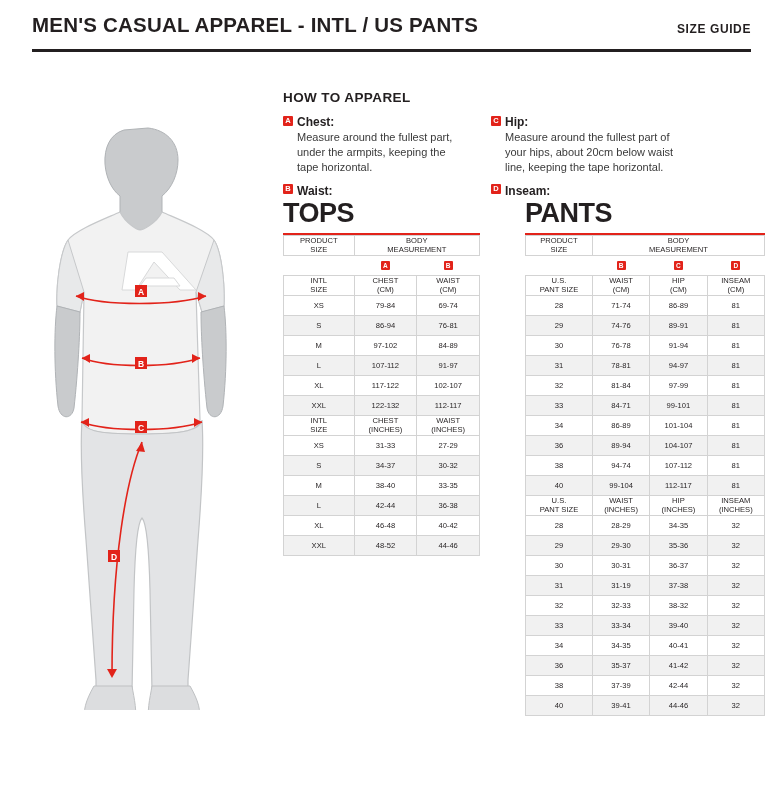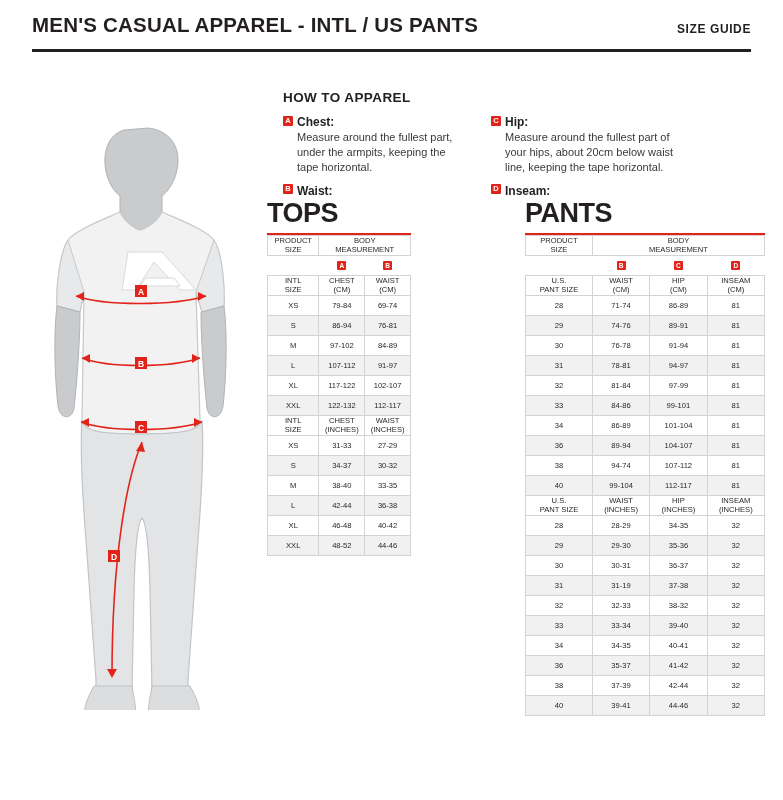--- a/index.html
+++ b/index.html
@@ -267,21 +267,21 @@
       <text x="117" y="310.5" font-family="Liberation Sans, sans-serif" font-size="8.5" font-weight="bold" fill="#ffffff" text-anchor="middle">C</text>
 
       <path d="M118 322 C102 360 88 440 88 556" fill="none" stroke="#e2231a" stroke-width="1.6"></path>
       <polygon points="118,322 112,331 121,332" fill="#e2231a"></polygon>
       <polygon points="88,558 83,549 93,549" fill="#e2231a"></polygon>
       <rect x="84" y="430" width="12" height="12" fill="#e2231a"></rect>
       <text x="90" y="439.5" font-family="Liberation Sans, sans-serif" font-size="8.5" font-weight="bold" fill="#ffffff" text-anchor="middle">D</text>
     </svg>
   </div>
 
-  <div class="tbl-block" style="left:267px; top:198px; width:144px;">
+  <div class="tbl-block" style="left:283px; top:198px; width:197px;">
     <div class="tbl-title">TOPS</div>
     <div class="tbl-title-rule"></div>
     <table class="sz">
       <colgroup>
           <col style="width:36%">
           <col style="width:32%">
           <col style="width:32%">
         </colgroup>
       <tbody>
         <tr>
@@ -419,21 +419,21 @@
           <td>81</td>
         </tr>
         <tr>
           <td>32</td>
           <td>81-84</td>
           <td>97-99</td>
           <td>81</td>
         </tr>
         <tr class="row-alt">
           <td>33</td>
-          <td>84-86</td>
+          <td>84-71</td>
           <td>99-101</td>
           <td>81</td>
         </tr>
         <tr>
           <td>34</td>
           <td>86-89</td>
           <td>101-104</td>
           <td>81</td>
         </tr>
         <tr class="row-alt">

